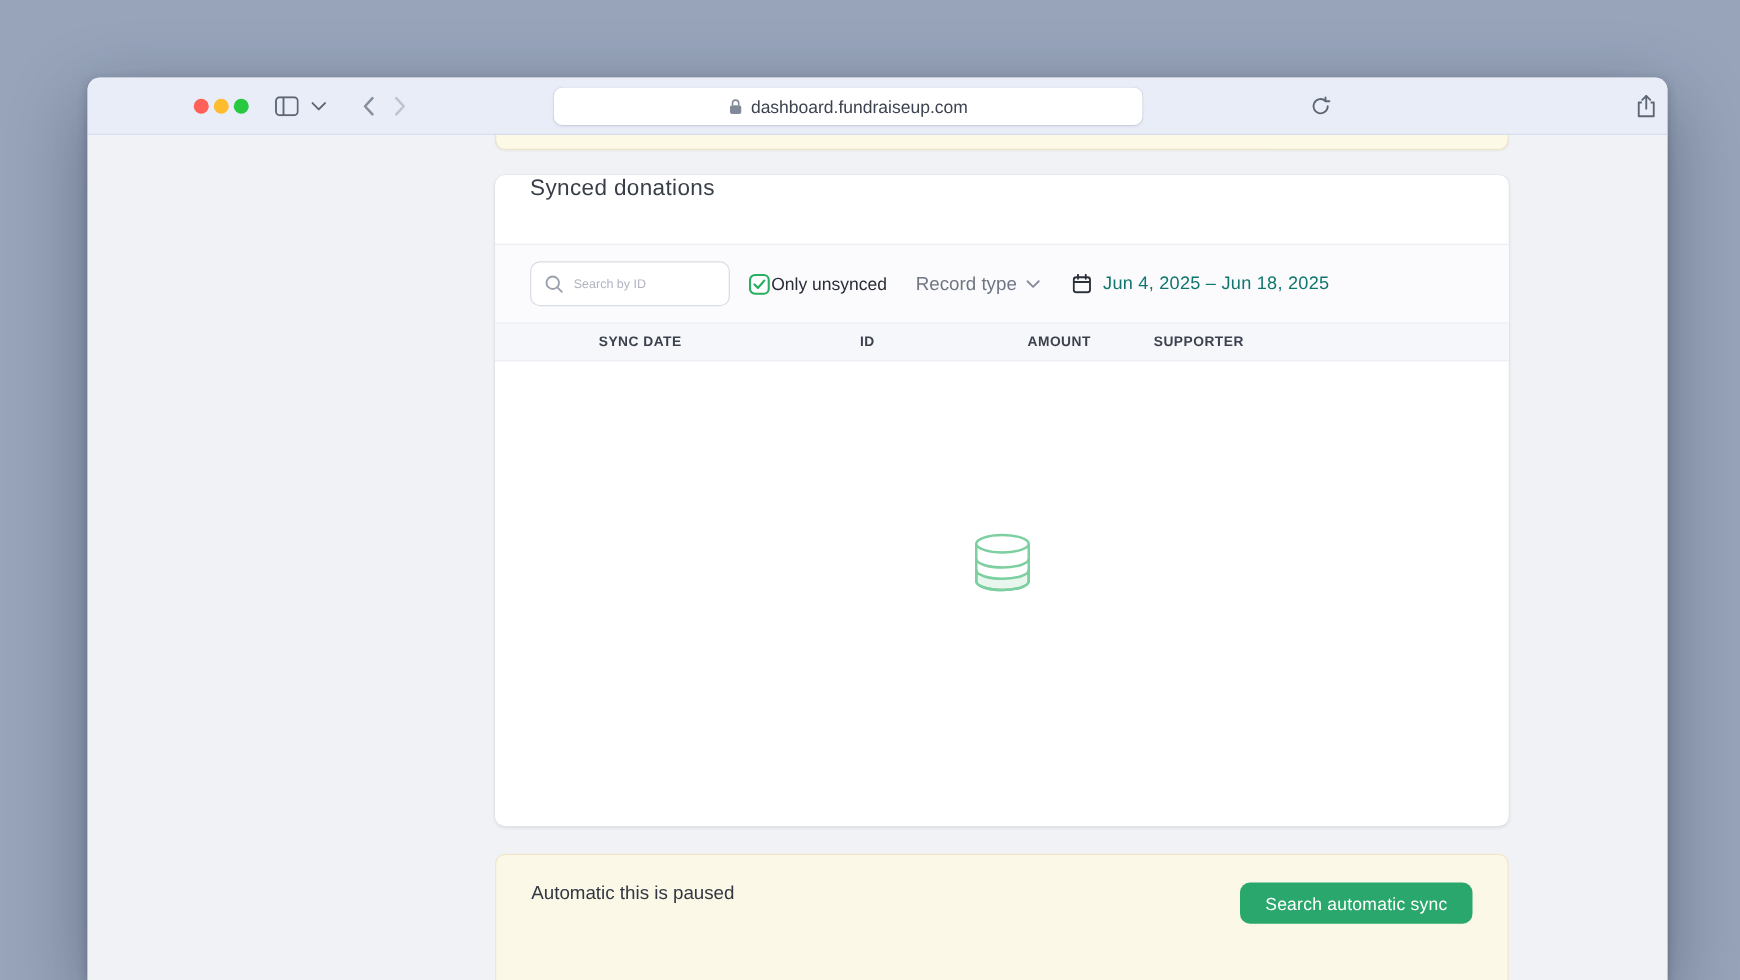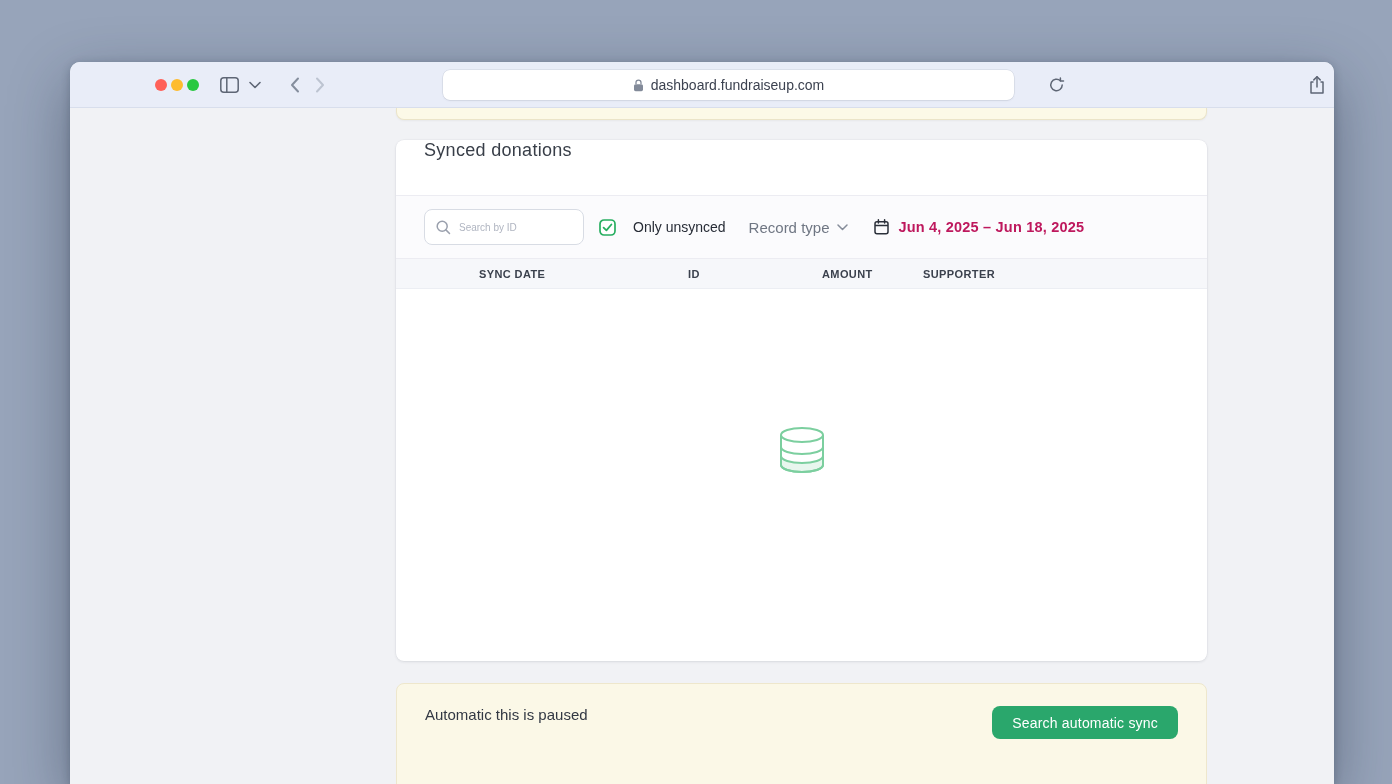--- a/index.html
+++ b/index.html
@@ -15,21 +15,21 @@
     box-shadow:0 20px 60px rgba(25,35,55,.40), 0 2px 8px rgba(25,35,55,.25);
   }
   
   .toolbar {
     position:relative; height:46px; background:#e9edf8;
     border-bottom:1px solid #d8deec;
   }
   .tb { position:absolute; top:50%; transform:translateY(-50%); display:flex; align-items:center; justify-content:center; }
   .dot { width:12px; height:12px; border-radius:50%; }
   .urlbar {
-    position:absolute; left:373px; top:8px; width:571px; height:30px;
+    position:absolute; left:373px; top:8px; width:471px; height:30px;
     background:#ffffff; border-radius:7px;
     box-shadow:0 0 0 0.5px rgba(60,70,90,.14), 0 1px 2px rgba(60,70,90,.08);
     display:flex; align-items:center; justify-content:center; gap:7px;
     font-size:14px; color:#3c4250;
   }
   .icon-btn { background:none; border:none; cursor:pointer; display:flex; align-items:center; justify-content:center; }
   
   .content { position:relative; height:676px; background:#f1f2f5; }
   .col { position:absolute; left:326px; top:0; width:811px; }
   .top-strip {
@@ -49,26 +49,26 @@
     height:63px; background:#fbfbfd; border-bottom:1px solid #ececf2;
     display:flex; align-items:center; padding:0 28px;
   }
   .search-box {
     width:160px; height:36px; background:#fff;
     border:1px solid #d8dce4; border-radius:8px;
     display:flex; align-items:center; padding:0 11px; gap:8px;
   }
   .search-box input { border:none; outline:none; width:100%; font-size:10px; color:#3c4250; background:transparent; font-family:inherit; }
   .search-box input::placeholder { color:#b0b5c1; }
-  .chk-group { display:flex; align-items:center; gap:17px; margin-left:15px; cursor:pointer; }
+  .chk-group { display:flex; align-items:center; gap:1px; margin-left:15px; cursor:pointer; }
   .chk-label { font-size:14px; color:#272c36; }
   .record-type { display:flex; align-items:center; gap:8px; margin-left:23px; cursor:pointer; }
   .record-type-label { font-size:15px; color:#6f7683; }
   .date-group { display:flex; align-items:center; gap:9px; margin-left:26px; cursor:pointer; }
-  .date-label { font-size:14.5px; color:#be185d; font-weight:700; letter-spacing:.2px; }
+  .date-label { font-size:14.5px; color:#0f766e; font-weight:400; letter-spacing:.2px; }
   .table-header { position:relative; height:30px; background:#f6f7fa; border-bottom:1px solid #eceef3; }
   .th { position:absolute; top:50%; transform:translateY(-50%); font-size:11px; font-weight:700; color:#3b414d; letter-spacing:.4px; }
   .th.c0 { left:83px; } .th.c1 { left:292px; } .th.c2 { left:426px; } .th.c3 { left:527px; }
   .empty { height:372px; display:flex; flex-direction:column; align-items:center; }
   .empty .db-icon { margin-top:137px; }
   .empty-msg { margin-top:32px; font-size:17px; color:#4a505c; letter-spacing:.2px; }
   .banner {
     margin-top:22px; height:150px;
     background:#fbf8e7; border:1px solid #eee7cc; border-radius:8px;
     padding:22px 28px; display:flex; justify-content:space-between;

